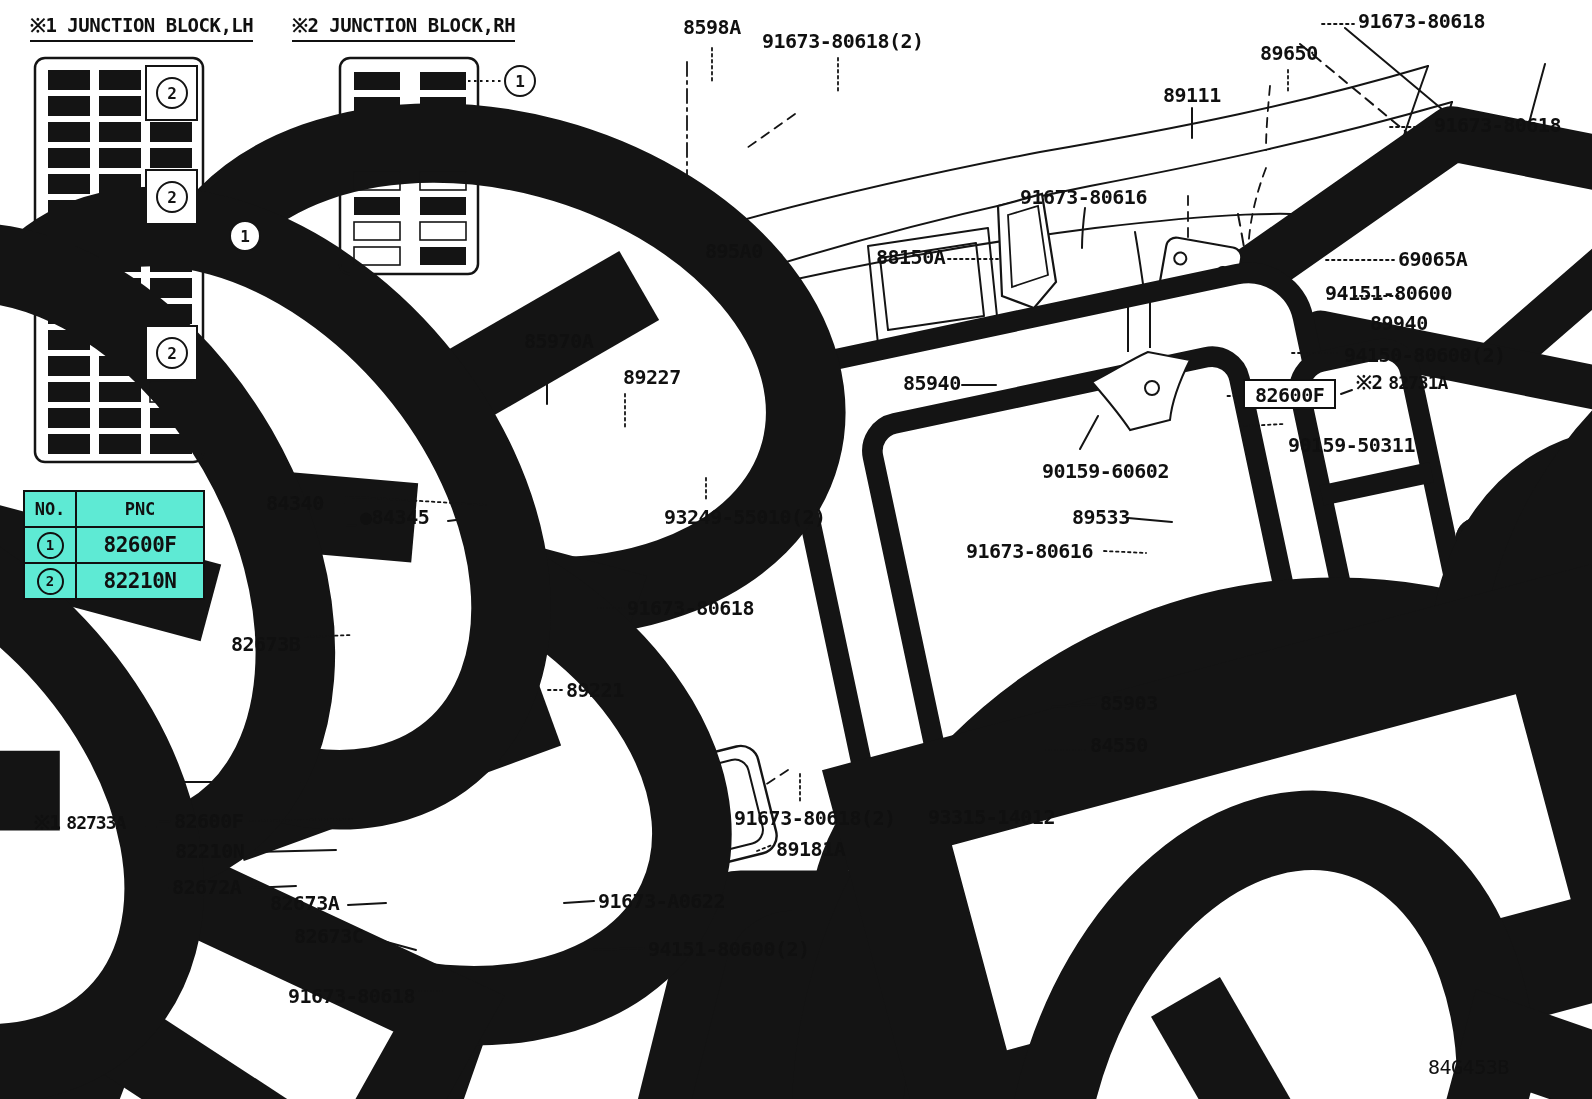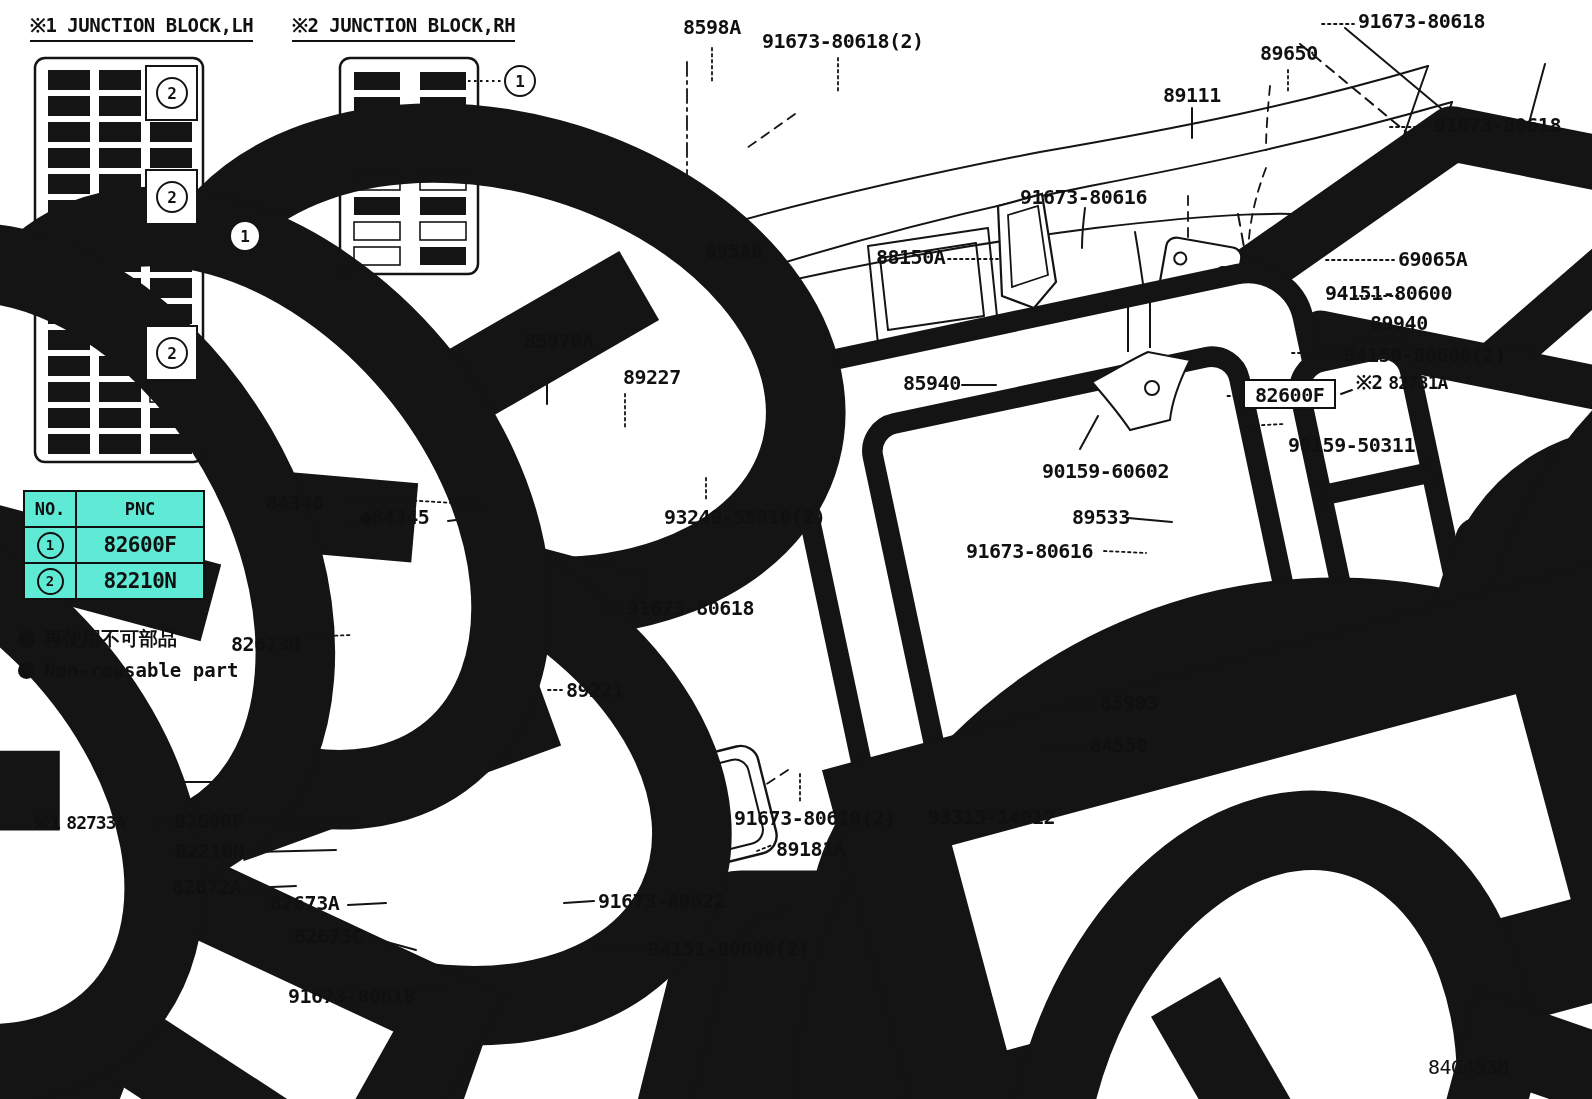--- a/index.html
+++ b/index.html
@@ -466,30 +466,20 @@
       <div class="pnc-val">82600F</div>
     </div>
     <div class="pnc-row">
       <div class="pnc-no">
           <span class="circ">2</span>
         </div>
       <div class="pnc-val">82210N</div>
     </div>
   </div>
 
-  <div class="legend">
-    <div class="legend-row">
-      <span class="bullet"></span>
-      <span>再使用不可部品</span>
-    </div>
-    <div class="legend-row">
-      <span class="bullet"></span>
-      <span>Non-reusable part</span>
-    </div>
-  </div>
 
   <div class="boxed" style="left:1243px;top:379px;">82600F</div>
   <div class="ref-label" style="left:1356px;top:372px;">
     <span class="lbl pre" style="position:static;">※2</span>
     <span class="lbl lg" style="position:static;">82731A</span>
   </div>
   <div class="ref-label" style="left:34px;top:812px;">
     <span class="lbl pre" style="position:static;">※1</span>
     <span class="lbl lg" style="position:static;">82733A</span>
   </div>

